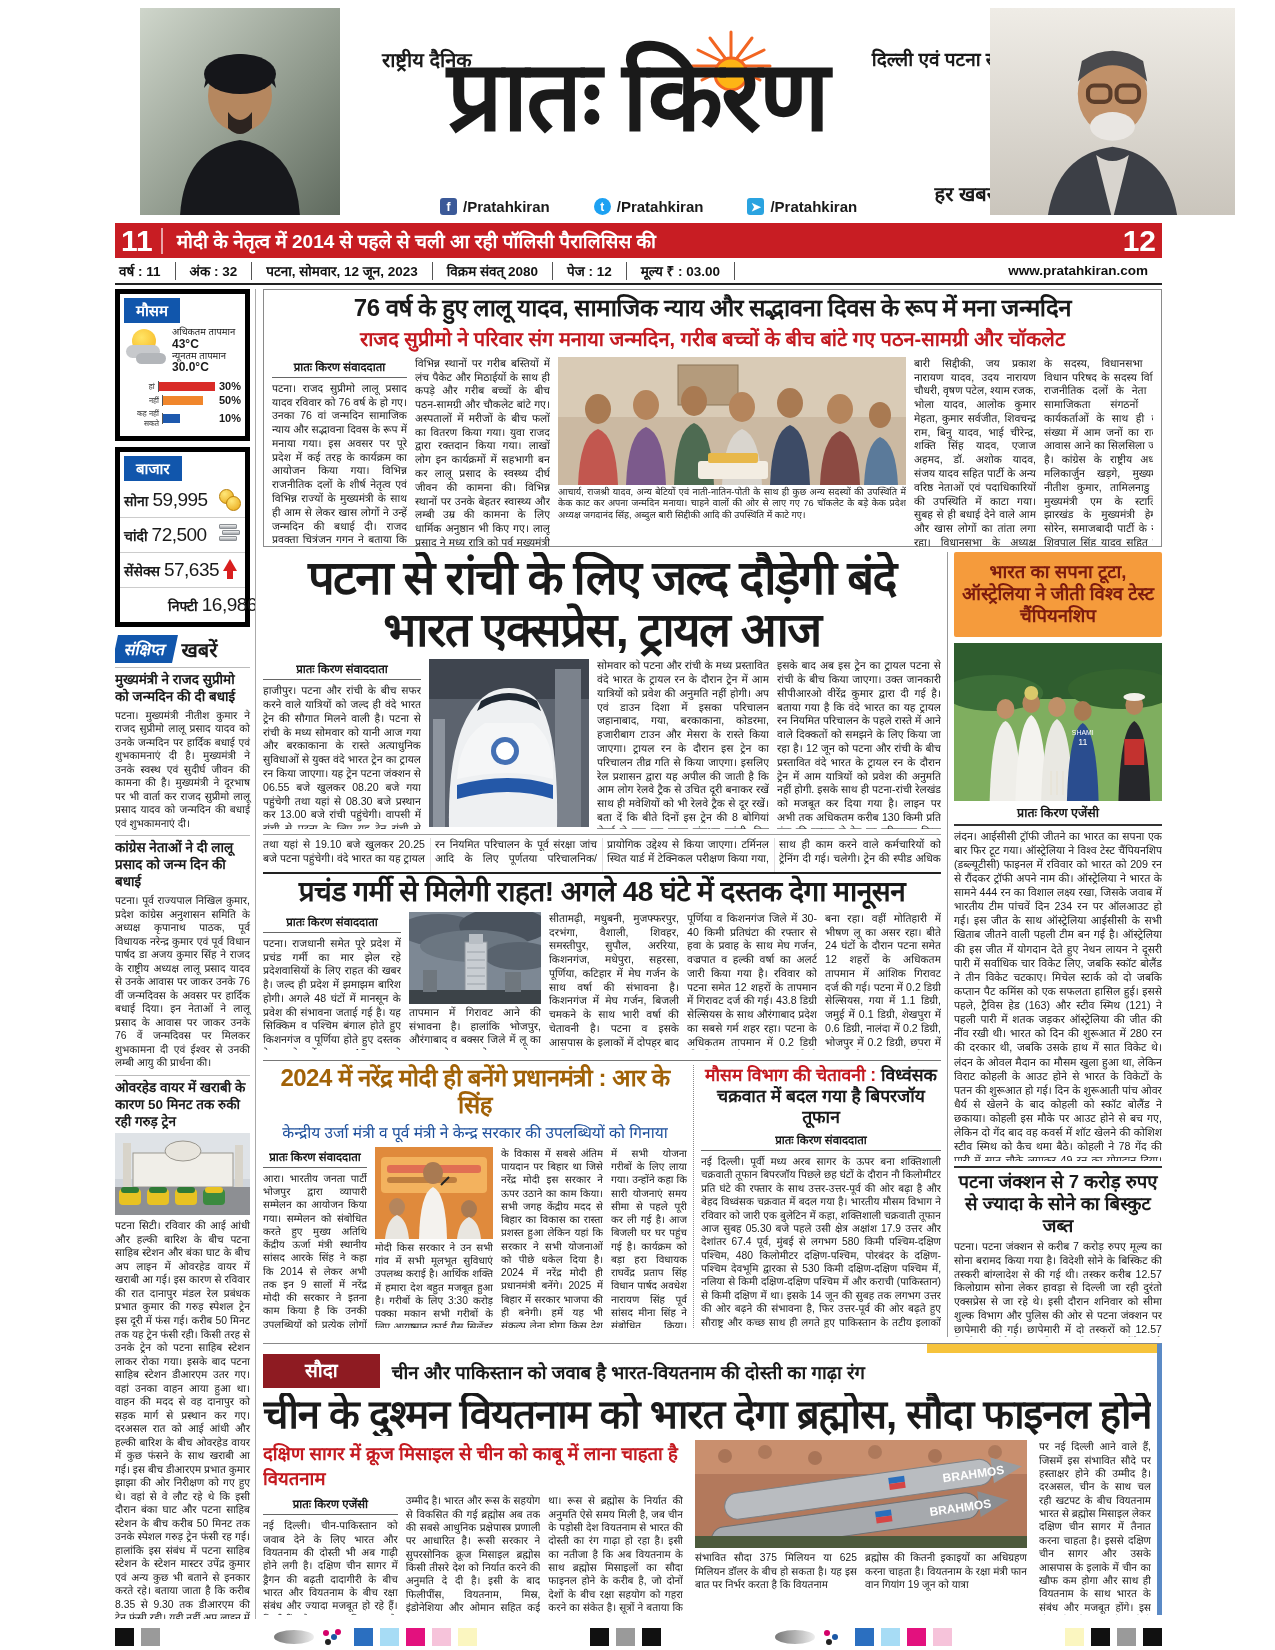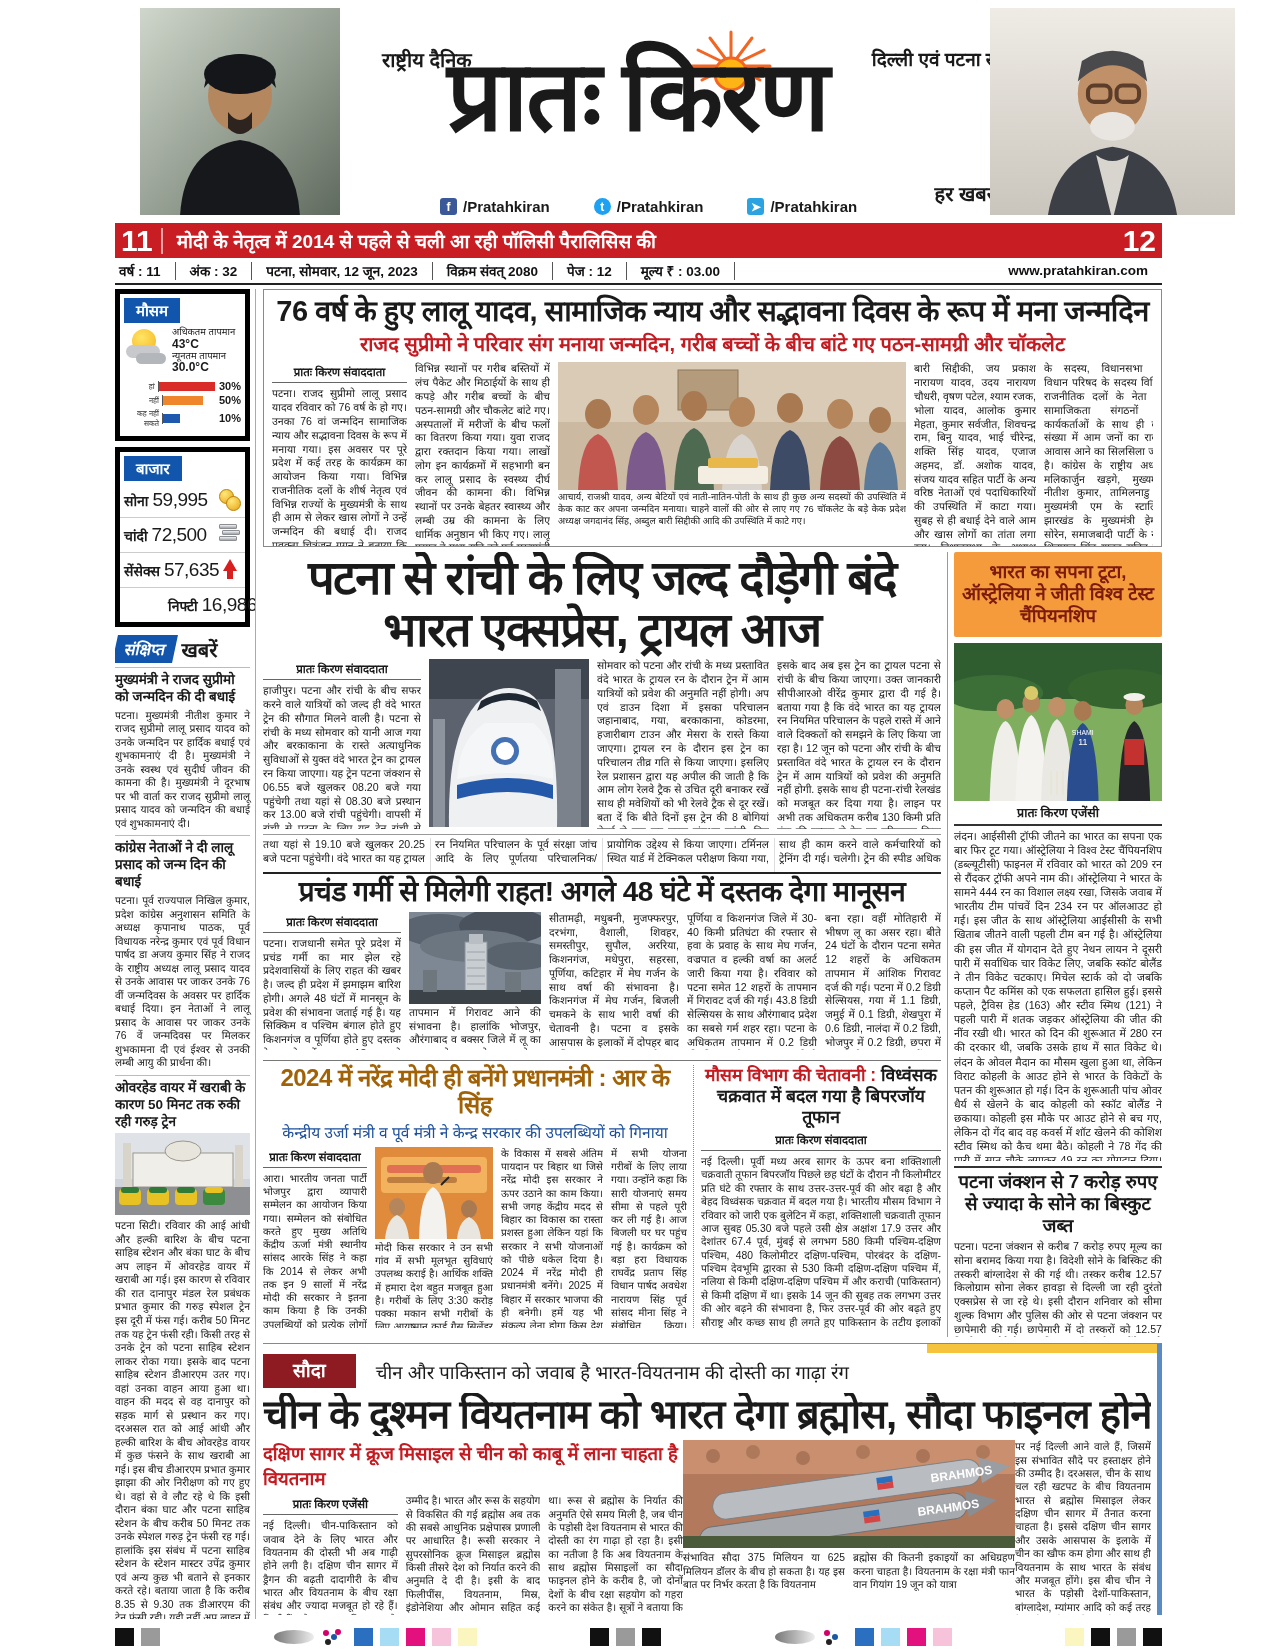--- a/index.html
+++ b/index.html
@@ -84,21 +84,21 @@
 
   
   .byline { text-align:center; font-size:11.5px; font-weight:bold; border-bottom:1px solid #666; padding:2px 0 3px; margin-bottom:4px; }
   .cols { display:flex; gap:8px; overflow:hidden; }
   .cols > div { overflow:hidden; }
   .ccol { font-size:10.6px; line-height:1.3; text-align:justify; }
   .photo-box svg { display:block; width:100%; height:100%; }
 
   
   .lalu { border:1px solid #8a8a8a; padding:5px 8px 4px; height:258px; overflow:hidden; }
-  .lalu-head { font-size:29px; font-weight:bold; text-align:center; line-height:1.12; letter-spacing:-0.5px; }
+  .lalu-head { font-size:24px; font-weight:bold; text-align:center; line-height:1.12; letter-spacing:-0.5px; }
   .lalu-sub { color:#c41a20; font-size:20px; font-weight:bold; text-align:center; margin:3px 0 5px; }
   .lalu .cols > div { flex:none; }
   .lalu-c { width:135px; }
   .lalu-photo { width:348px; }
   .lalu-photo .photo-box { height:128px; }
   .lalu-cap { font-size:9.3px; line-height:1.25; text-align:justify; margin-top:2px; color:#222; }
   .lalu-c2 { width:122px; }
 
   
   .row2 { display:flex; gap:6px; margin-top:5px; height:785px; overflow:hidden; }
@@ -144,24 +144,24 @@
   .cricket-cap { text-align:center; font-size:12.5px; font-weight:bold; border-bottom:2px solid #333; padding-bottom:3px; margin-bottom:3px; }
   .cricket-body { font-size:10.7px; line-height:1.32; text-align:justify; height:332px; overflow:hidden; }
   .gold { border-top:2px solid #333; margin-top:5px; padding-top:3px; }
   .gold h3 { font-size:18.5px; text-align:center; line-height:1.2; margin-bottom:3px; }
   .gold .jtext { font-size:10.6px; height:160px; overflow:hidden; }
 
   
   .brahmos { position:relative; margin-top:6px; border-top:1px solid #888; border-right:5px solid #5b8ac5; padding:4px 6px 0 0; height:272px; overflow:hidden; }
   .brah-topbar { position:absolute; right:0; top:0; width:230px; height:9px; background:#f6c33c; }
   .kickrow { display:flex; align-items:center; margin-top:6px; }
-  .deal-box { background:#8e1b22; color:#fff; font-size:19px; font-weight:bold; padding:3px 30px 5px; flex:none; }
-  .kicker { font-size:18.5px; font-weight:normal; padding-left:20px; }
+  .deal-box { background:#8e1b22; color:#fff; font-size:19px; font-weight:bold; padding:3px 42px 5px; flex:none; }
+  .kicker { font-size:18.5px; font-weight:bold; padding-left:12px; }
   .brah-head { font-size:40px; font-weight:bold; line-height:1.08; letter-spacing:-1px; margin:5px 0 4px; white-space:nowrap; overflow:hidden; }
-  .brah-main { display:flex; gap:0; height:176px; overflow:hidden; }
+  .brah-main { display:flex; gap:12px; height:176px; overflow:hidden; }
   .brah-left { width:420px; flex:none; }
   .brah-sub { color:#c41a20; font-size:18.5px; font-weight:bold; margin-bottom:4px; }
   .brah-left .cols { height:144px; }
   .brah-left .cols > div { flex:1; }
   .brah-center { width:332px; flex:none; }
   .brah-center .photo-box { height:108px; margin-bottom:3px; }
   .brah-mini { display:flex; gap:8px; height:60px; overflow:hidden; }
   .brah-mini > div { flex:1; overflow:hidden; }
   .brah-right { flex:1; overflow:hidden; }
   .brahmos .ccol { font-size:10.3px; }

